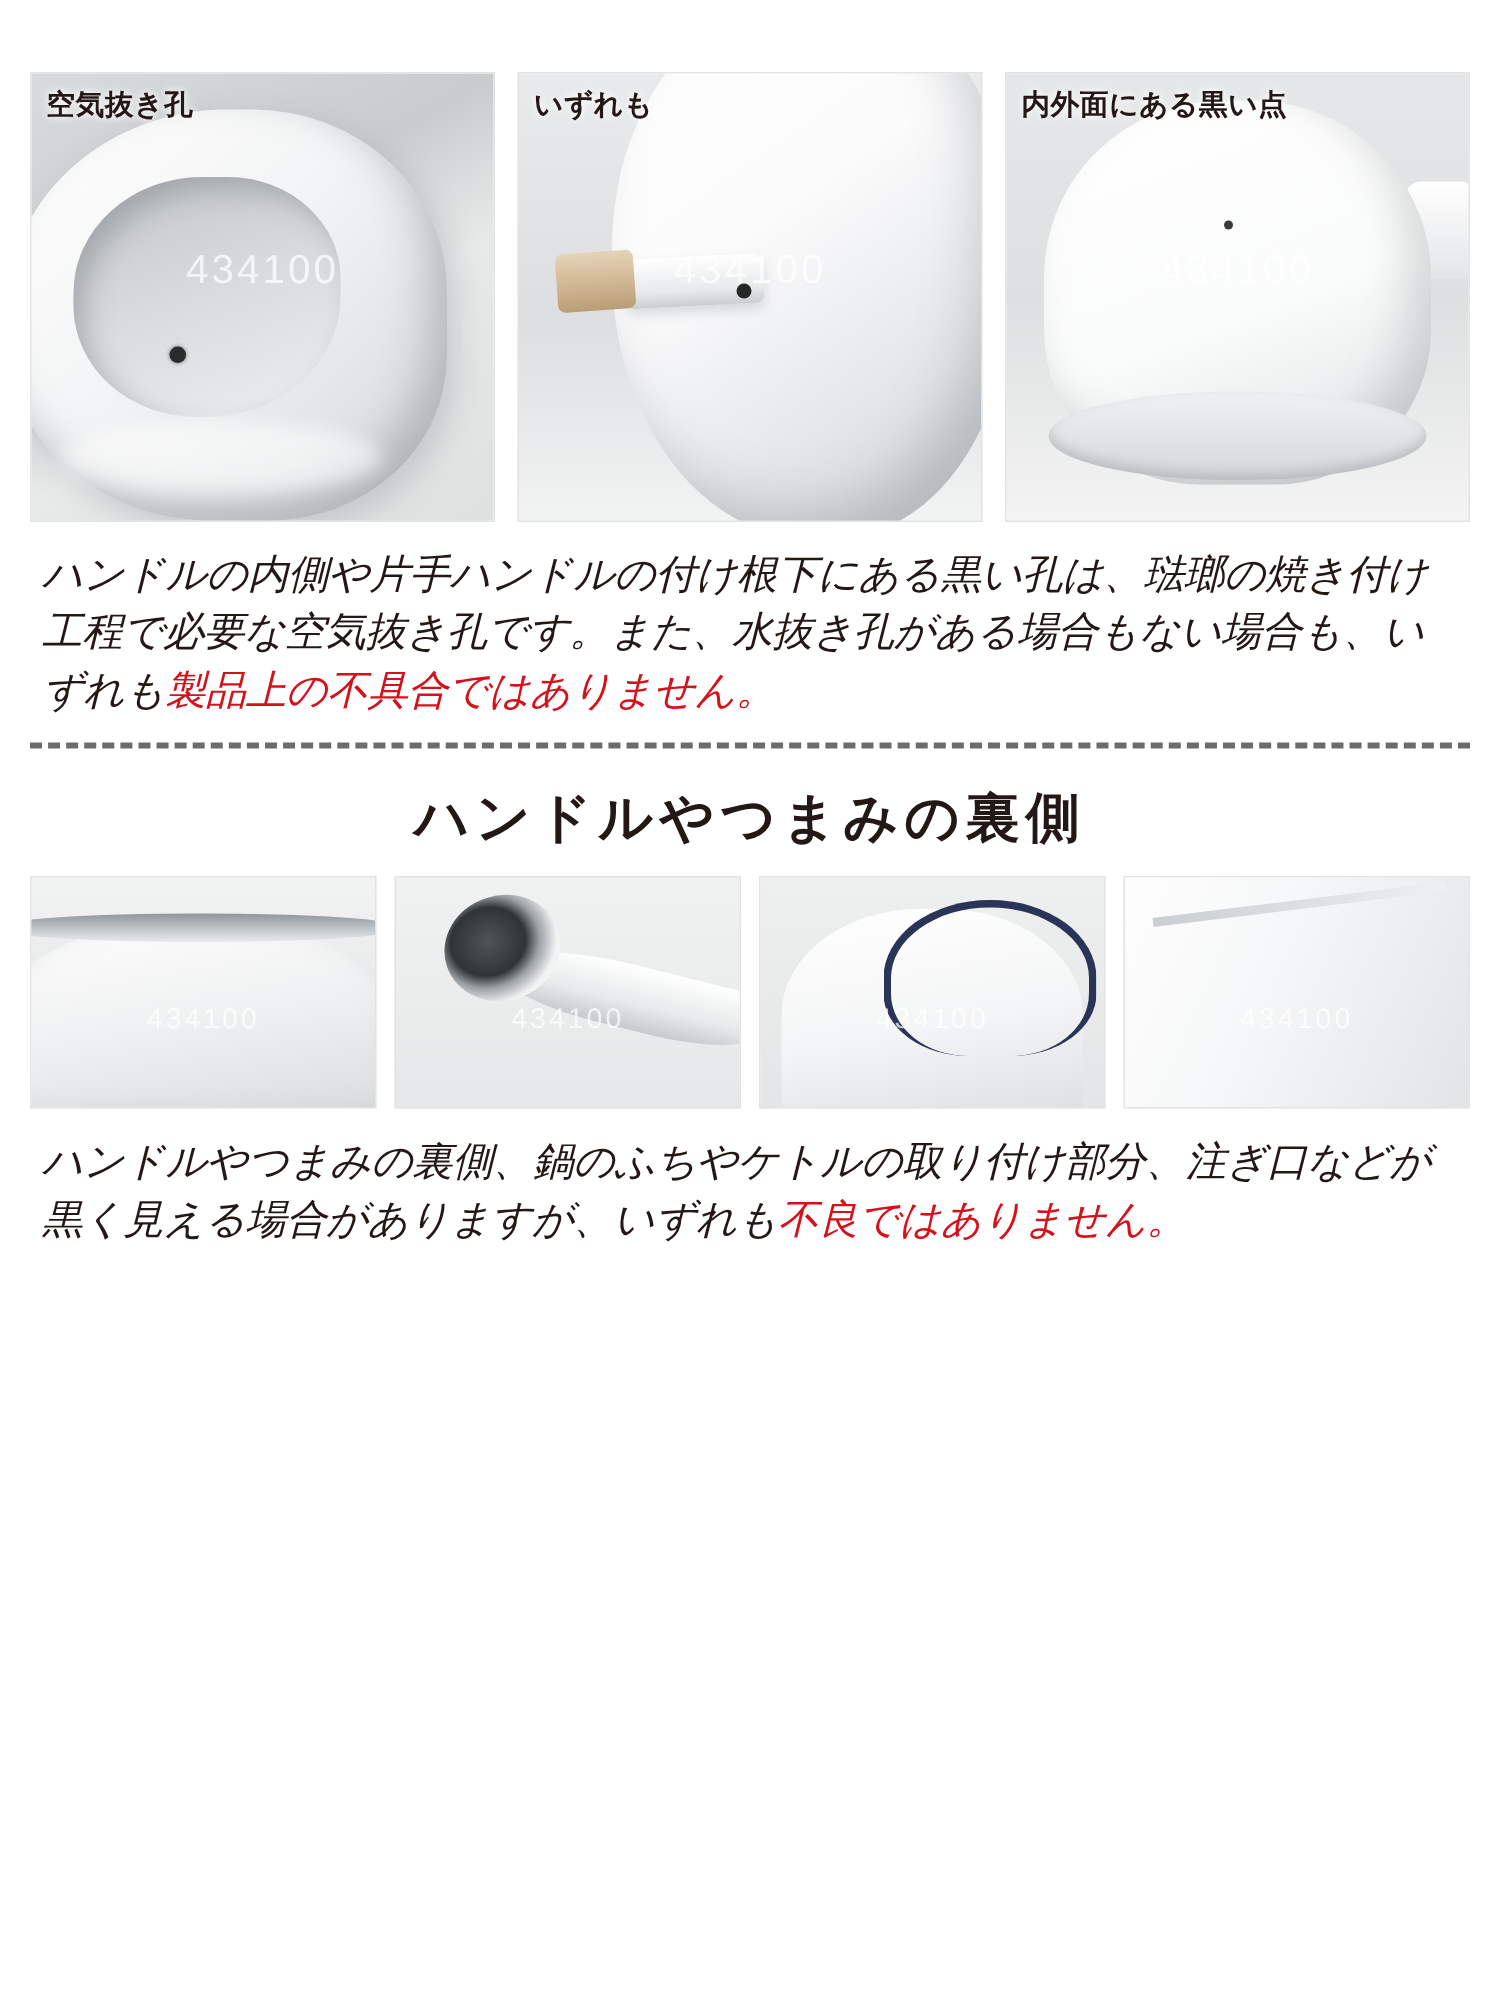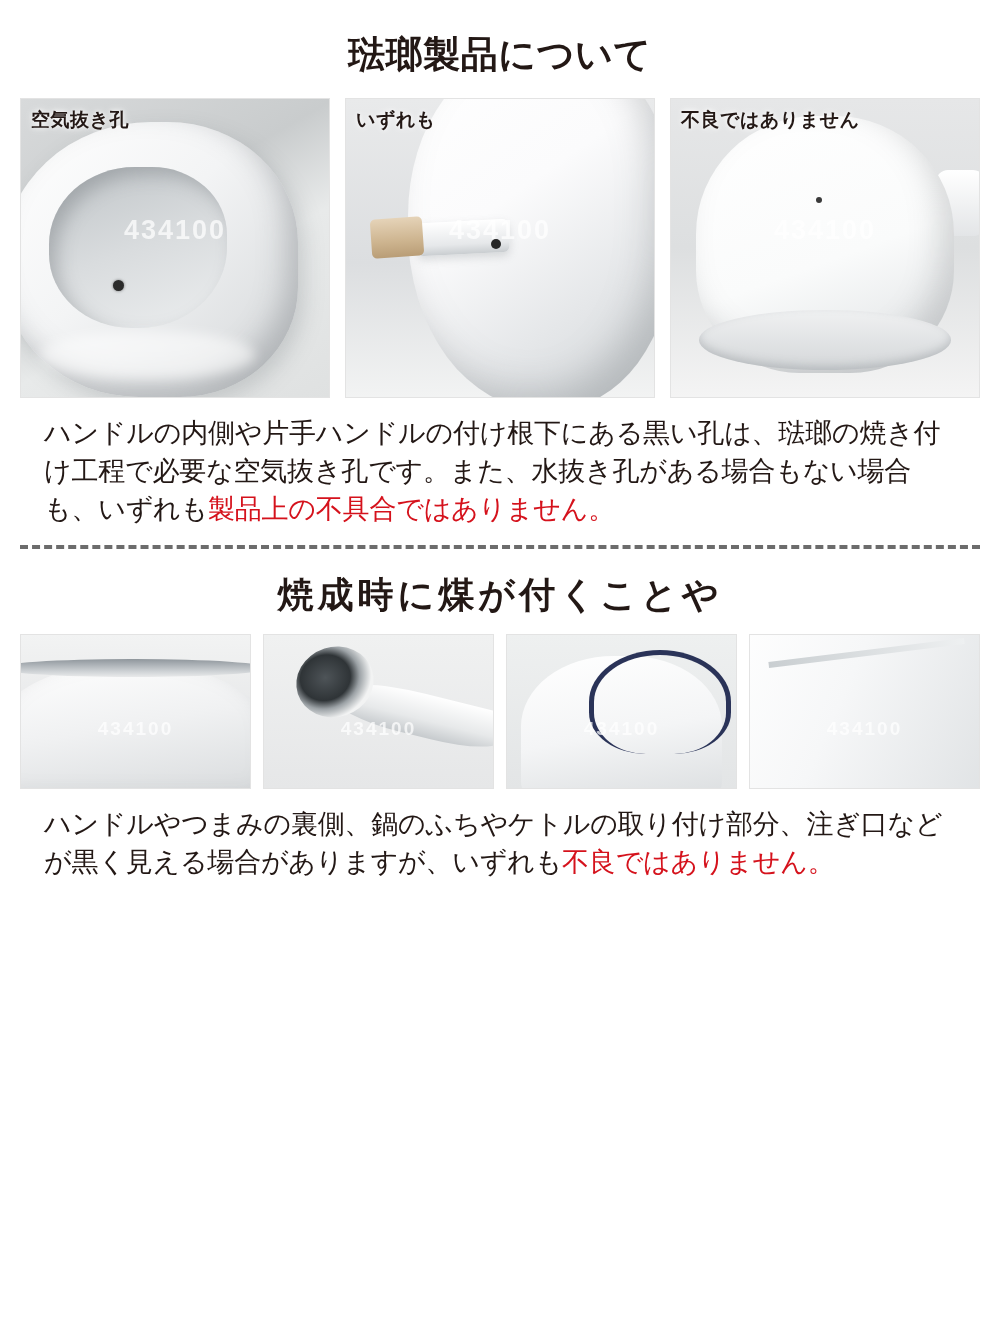--- a/index.html
+++ b/index.html
@@ -83,21 +83,21 @@
     z-index: 5;
     letter-spacing: 0.5px;
     text-shadow: 0 0 4px rgba(255,255,255,0.9), 0 0 8px rgba(255,255,255,0.8);
   }
   .watermark {
     position: absolute;
     top: 44%;
     left: 50%;
     transform: translate(-50%, -50%);
     font-size: 27px;
-    font-weight: bold;
+    font-weight: normal;
     letter-spacing: 2px;
     color: rgba(255,255,255,0.72);
     z-index: 4;
     pointer-events: none;
   }
   .row-bottom .watermark {
     font-size: 19px;
     top: 62%;
   }
 
@@ -321,21 +321,22 @@
   
   .body-text {
     padding: 0 28px;
     box-sizing: border-box;
     font-size: 27px;
     line-height: 1.42;
     letter-spacing: -0.2px;
     color: #231815;
   }
   .body-text p {
-    margin: 16px;
+    margin: 0;
+    font-style: italic;
   }
   .body-text .blk-1 { margin-top: 16px; }
   .body-text .blk-2 { margin-top: 2px; }
   .red {
     color: #d5121c;
   }
 
   
   .divider {
     margin: 16px 20px 0 20px;
@@ -350,21 +351,20 @@
   .note {
     margin-top: 4px;
   }
 </style>
 </head>
 <body>
 
 <div class="page">
 
   <div class="main-title">
-    <span class="line">琺瑯製品について</span>
   </div>
 
   <div class="photo-row row-top">
 
     <div class="photo">
       <div class="art p1">
         <div class="handle-outer"></div>
         <div class="handle-inner"></div>
         <div class="sheen"></div>
         <div class="hole"></div>
@@ -384,35 +384,35 @@
       <div class="watermark">434100</div>
     </div>
 
     <div class="photo">
       <div class="art p3">
         <div class="side"></div>
         <div class="base"></div>
         <div class="rim"></div>
         <div class="dot"></div>
       </div>
-      <div class="photo-caption">不良ではありません</div>
+      <div class="photo-caption">内外面にある黒い点</div>
       <div class="watermark">434100</div>
     </div>
 
   </div>
 
   <div class="body-text">
     <p class="blk-1">
       <span>ハンドルの内側や片手ハンドルの付け根下にある黒い孔は、琺瑯の焼き付け工程で必要な空気抜き孔です。また、水抜き孔がある場合もない場合も、いずれも</span><span class="red">製品上の不具合ではありません。</span>
     </p>
   </div>
 
   <div class="divider"></div>
 
-  <div class="section-title">焼成時に煤が付くことや</div>
+  <div class="section-title">ハンドルやつまみの裏側</div>
 
   <div class="photo-row row-bottom">
 
     <div class="photo">
       <div class="art q1">
         <div class="lid"></div>
         <div class="edge"></div>
       </div>
       <div class="watermark">434100</div>
     </div>

